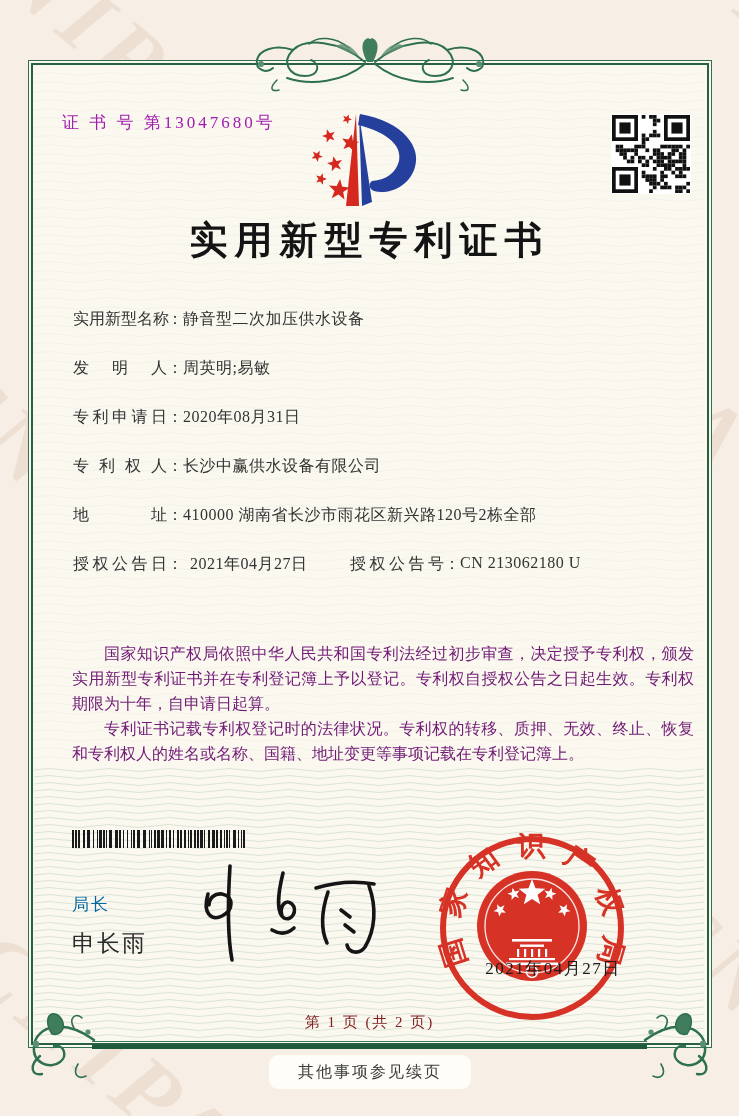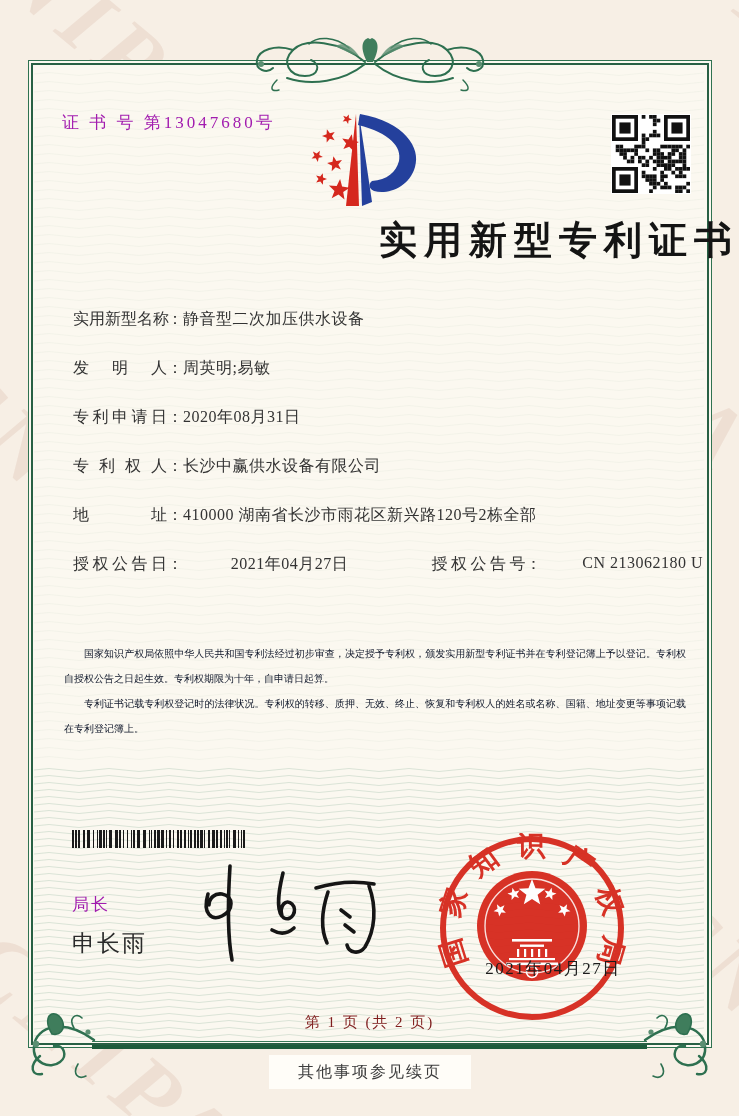--- a/index.html
+++ b/index.html
@@ -29,41 +29,41 @@
   #waves{position:absolute;left:34px;top:66px;z-index:2;pointer-events:none;}
   
   .certno{
     position:absolute;left:62px;top:111px;z-index:4;
     font-size:17px;letter-spacing:3px;color:#a21caf;
   }
   #logo{position:absolute;left:293px;top:106px;z-index:4;}
   #qr{position:absolute;left:611px;top:114px;z-index:4;background:#fff;padding:1px;}
   .doc-title{
     position:absolute;left:0;top:215px;width:739px;z-index:4;
-    text-align:right;font-size:38px;font-weight:bold;color:#141414;
+    text-align:center;font-size:38px;font-weight:bold;color:#141414;
     letter-spacing:7px;
   }
   
   .fields{position:absolute;left:73px;top:309px;width:630px;z-index:4;font-size:16px;color:#333;}
   .row{height:24px;margin-bottom:25px;white-space:nowrap;}
   .flabel{
     display:inline-block;width:94px;vertical-align:bottom;
     text-align:justify;text-align-last:justify;
   }
   .fvalue{letter-spacing:.5px;}
-  .grow{display:flex;justify-content:space-between;}
+  .grow{display:flex;}
   .g1v{width:160px;margin-left:7px;letter-spacing:.5px;}
   
   .bodytext{
-    position:absolute;left:64px;top:641px;width:622px;z-index:4;
-    font-size:10px;line-height:25px;text-align:justify;color:#0f172a;
+    position:absolute;left:72px;top:641px;width:622px;z-index:4;
+    font-size:16px;line-height:25px;text-align:justify;color:#701a75;
   }
   .bodytext p{margin:0;text-indent:2em;}
   #barcode{position:absolute;left:72px;top:830px;z-index:4;}
-  .sig-title{position:absolute;left:72px;top:893px;z-index:4;font-size:17px;letter-spacing:2px;color:#a21caf;}
+  .sig-title{position:absolute;left:72px;top:893px;z-index:4;font-size:17px;letter-spacing:2px;color:#0369a1;}
   .sig-name{position:absolute;left:72px;top:928px;z-index:4;font-size:23px;letter-spacing:2px;color:#2b2b2b;}
   #signature{position:absolute;left:188px;top:858px;z-index:4;}
   #seal{position:absolute;left:437px;top:833px;z-index:5;opacity:.95;}
   .seal-date{
     position:absolute;left:448px;top:957px;width:210px;z-index:6;
     text-align:center;font-size:17px;letter-spacing:1.5px;color:#1c1c1c;
   }
   .page-num{
     position:absolute;left:0;top:1013px;width:739px;z-index:4;
     text-align:center;font-size:15px;color:#7f1d1d;letter-spacing:2px;
@@ -73,21 +73,21 @@
     position:absolute;left:92px;top:1041px;width:555px;height:7px;z-index:3;
     border-top:1.5px solid #3a7a58;
   }
   .bottom-line::after{content:"";position:absolute;left:0;top:2.5px;width:100%;height:4px;background:#1d5b3b;}
   #orn-top{position:absolute;left:247px;top:36px;z-index:3;}
   #orn-bl{position:absolute;left:18px;top:1006px;z-index:3;}
   #orn-br{position:absolute;left:641px;top:1006px;z-index:3;transform:scaleX(-1);}
   .note-box{
     position:absolute;left:269px;top:1055px;width:202px;height:34px;z-index:4;
     background:#fffdf8;display:flex;align-items:center;justify-content:center;
-    font-size:16px;letter-spacing:2px;color:#3d3d3d;
+    font-size:16px;letter-spacing:2px;color:#3d3d3d;border-radius:9px;
   }
 </style>
 </head>
 <body>
 
 <div class="wm" style="left:-78px;top:-36px;">CNIPA</div>
 <div class="wm" style="left:600px;top:-56px;">CNIPA</div>
 <div class="wm" style="left:455px;top:300px;">CNIPA</div>
 <div class="wm" style="left:-95px;top:430px;">CNIPA</div>
 <div class="wm" style="left:150px;top:690px;">CNIPA</div>

